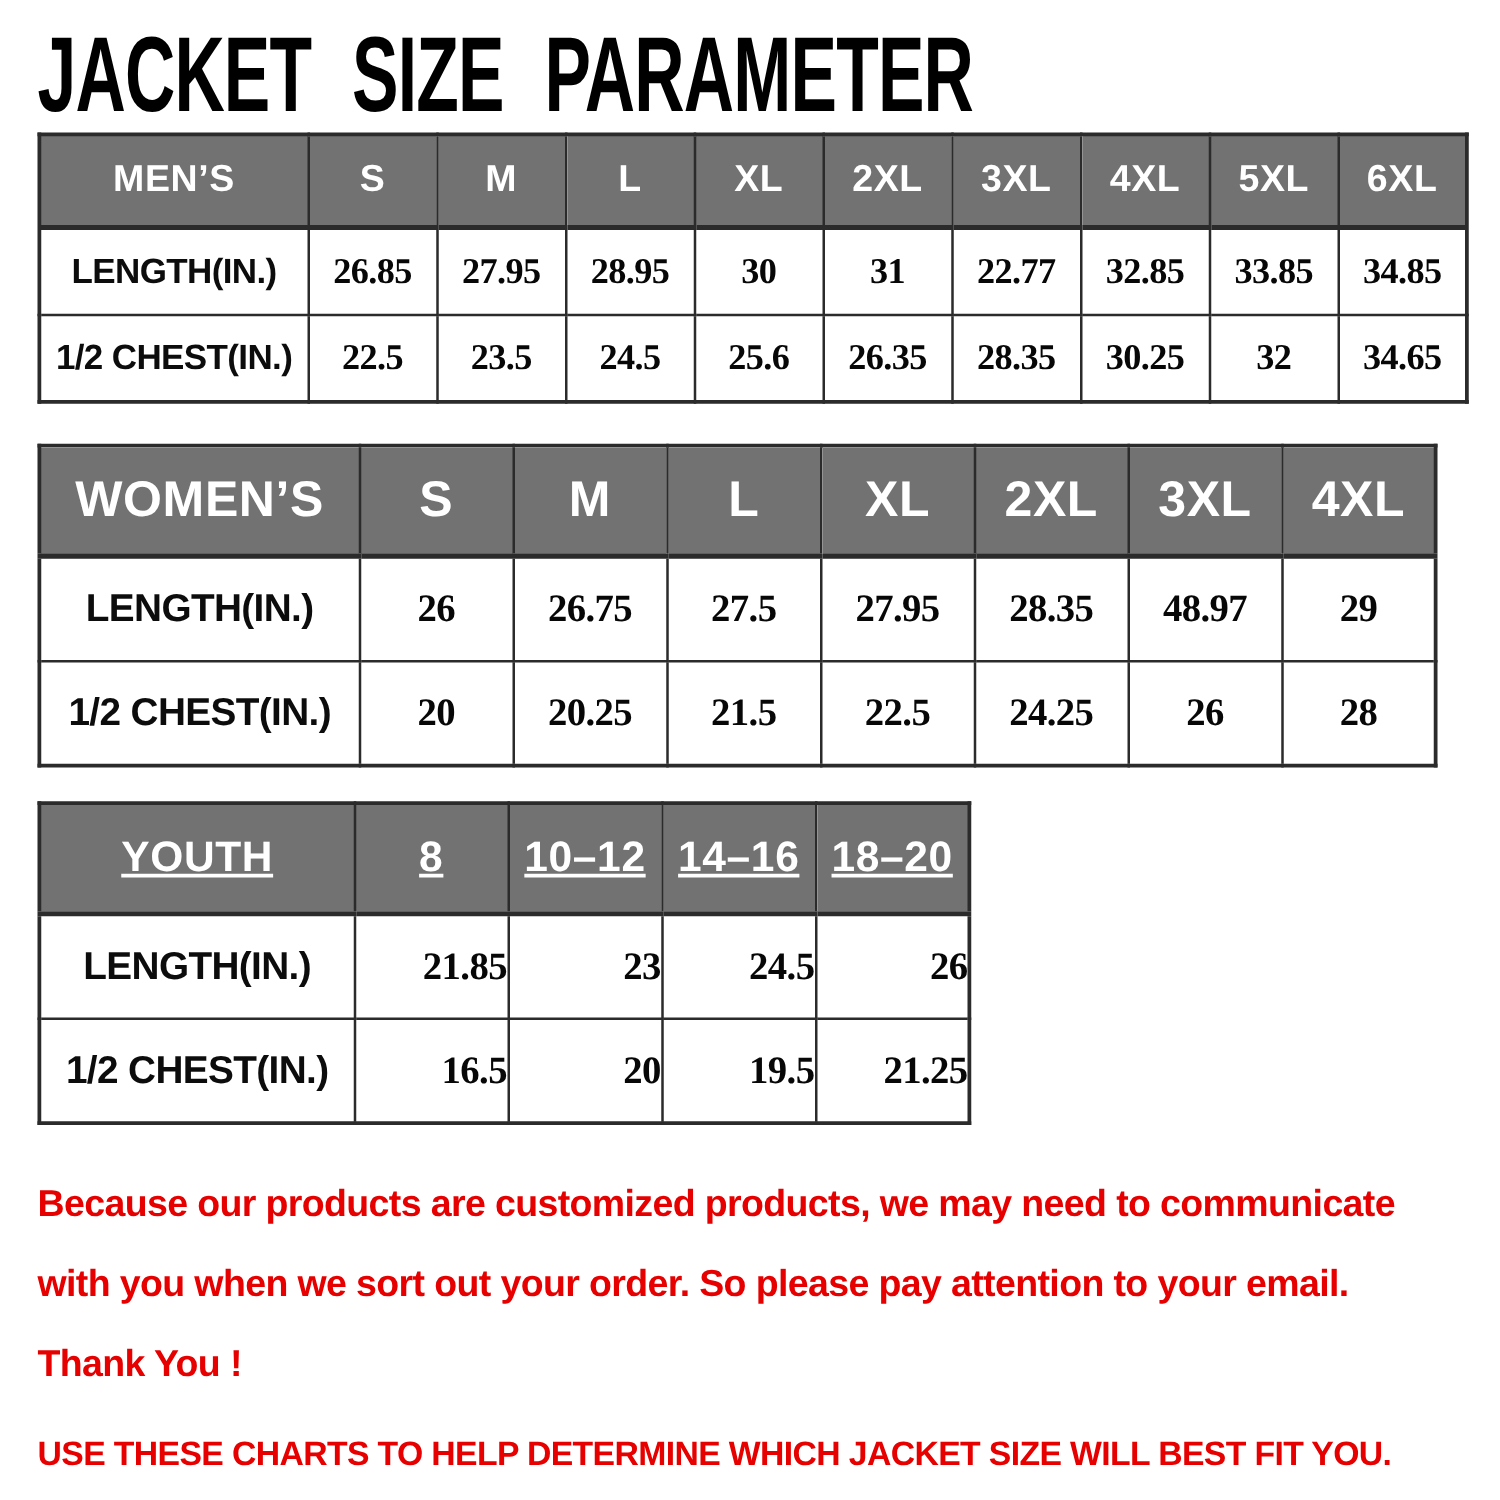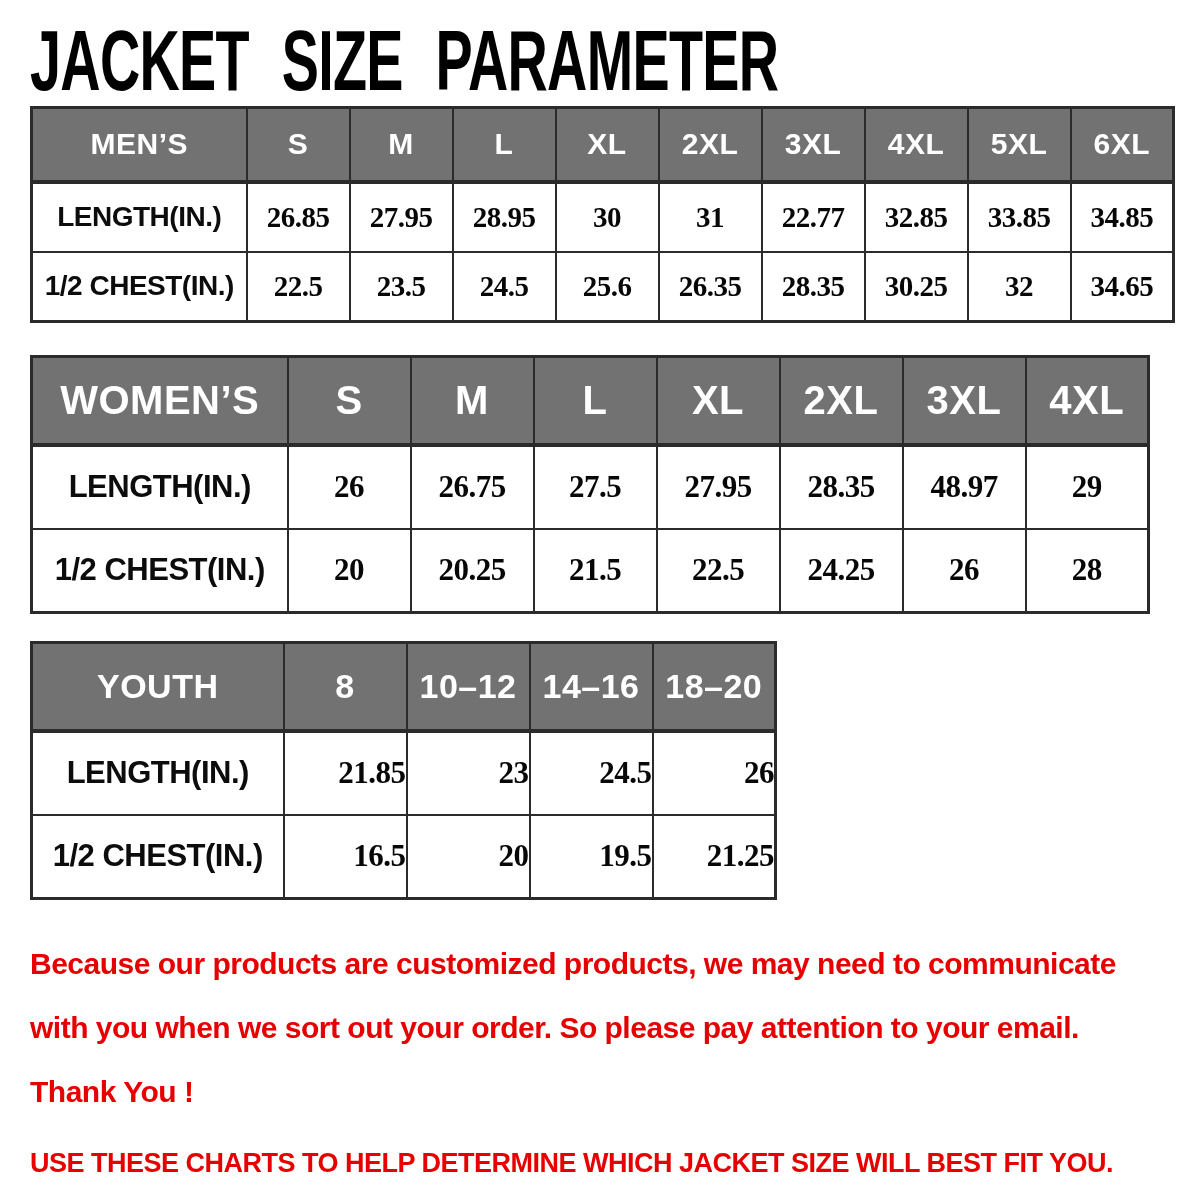--- a/index.html
+++ b/index.html
@@ -52,21 +52,21 @@
   .womens{width:1117px;margin:0 0 27px 0;}
   .womens thead tr{height:88px;}
   .womens tbody tr{height:84px;}
   .womens thead th{font-size:40px;}
   .womens td.row-label{font-size:31px;}
   .womens td.val{font-size:31px;}
 
   .youth{width:744px;margin:0 0 32px 0;}
   .youth thead tr{height:88px;}
   .youth tbody tr{height:84px;}
-  .youth thead th{font-size:34px;}
+  .youth thead th{font-size:34px;text-decoration:underline;}
   .youth td.row-label{font-size:31px;}
   .youth td.val{font-size:31px;text-align:right;}
 
   .note-bottom-1{
     margin:0 0 22px 0;max-width:1150px;
     color:var(--accent-red);font-size:30px;line-height:64px;font-weight:700;
     letter-spacing:-0.5px;
   }
   .note-bottom-2{
     margin:0;color:var(--accent-red);font-size:27px;line-height:34px;

